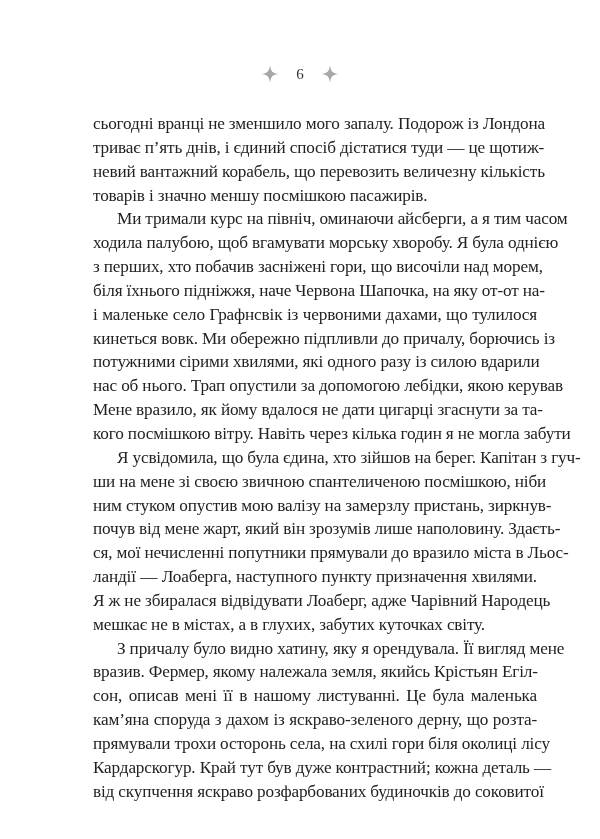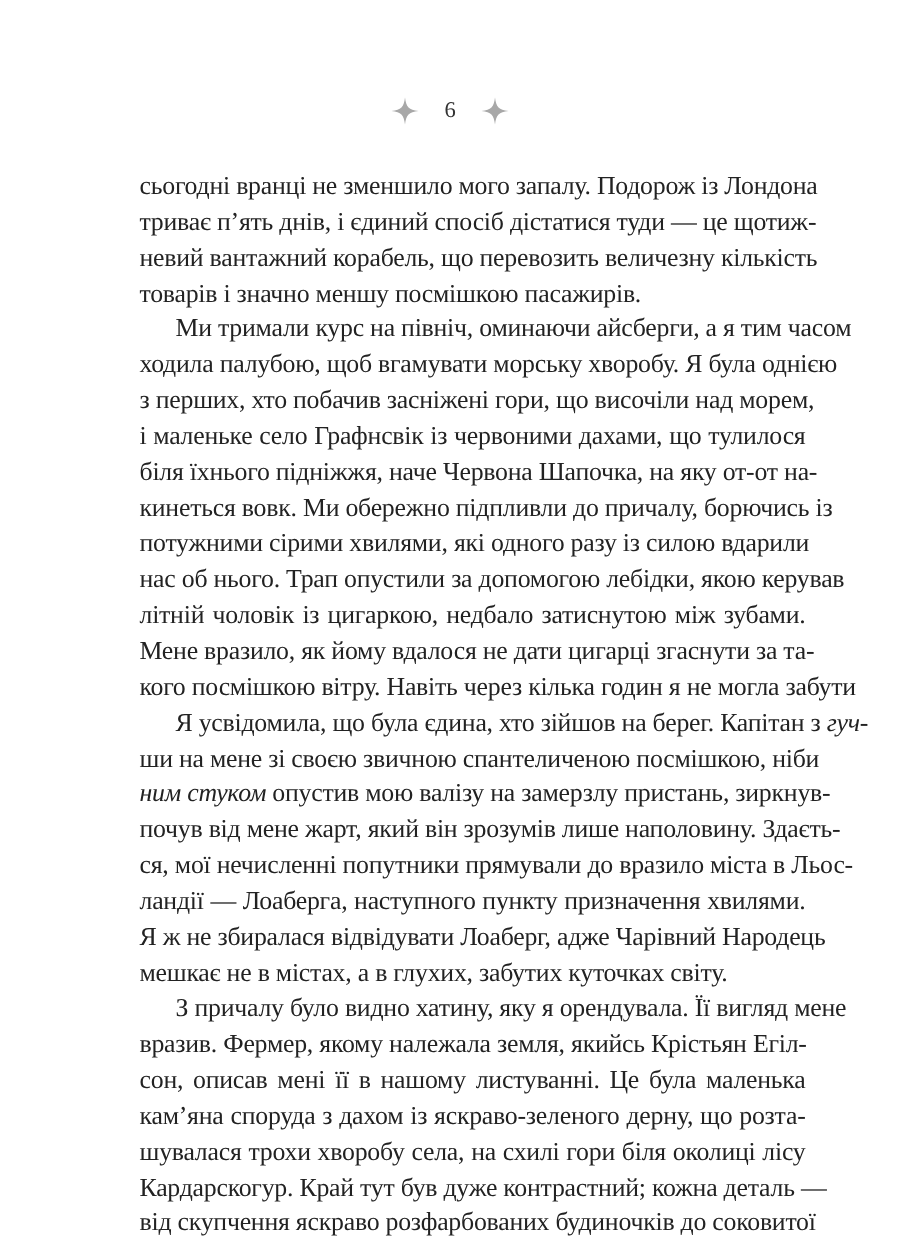--- a/index.html
+++ b/index.html
@@ -55,21 +55,20 @@
     text-align-last: justify;
     height: 23.85px;
   }
   .line.last {
     text-align-last: left;
   }
   .line.indent {
     padding-left: 24px;
   }
   .line span.it {
-    font-style: italic;
   }
 </style>
 </head>
 <body>
 
 <div class="folio">
   <svg class="star" viewBox="0 0 20 20">
     <path d="M10 1 C10.8 7.5 12.5 9.2 19 10 C12.5 10.8 10.8 12.5 10 19 C9.2 12.5 7.5 10.8 1 10 C7.5 9.2 9.2 7.5 10 1 Z" fill="#a8a8a8"></path>
   </svg>
   <span class="page-num">6</span>
@@ -84,43 +83,42 @@
     <span class="line">сьогодні вранці не зменшило мого запалу. Подорож із Лондона</span>
     <span class="line">триває п’ять днів, і єдиний спосіб дістатися туди — це щотиж-</span>
     <span class="line">невий вантажний корабель, що перевозить величезну кількість</span>
     <span class="line last">товарів і значно меншу посмішкою пасажирів.</span>
   </div>
 
   <div>
     <span class="line indent">Ми тримали курс на північ, оминаючи айсберги, а я тим часом</span>
     <span class="line">ходила палубою, щоб вгамувати морську хворобу. Я була однією</span>
     <span class="line">з перших, хто побачив засніжені гори, що височіли над морем,</span>
+    <span class="line">біля їхнього підніжжя, наче Червона Шапочка, на яку от-от на-</span>
     <span class="line">і маленьке село Графнсвік із червоними дахами, що тулилося</span>
-    <span class="line">біля їхнього підніжжя, наче Червона Шапочка, на яку от-от на-</span>
     <span class="line">кинеться вовк. Ми обережно підпливли до причалу, борючись із</span>
     <span class="line">потужними сірими хвилями, які одного разу із силою вдарили</span>
     <span class="line">нас об нього. Трап опустили за допомогою лебідки, якою керував</span>
-    <span class="line">літній чоловік із цигаркою, недбало затиснутою між зубами.</span>
     <span class="line">Мене вразило, як йому вдалося не дати цигарці згаснути за та-</span>
     <span class="line">кого посмішкою вітру. Навіть через кілька годин я не могла забути</span>
   </div>
 
   <div>
     <span class="line indent"><span>Я усвідомила, що була єдина, хто зійшов на берег. Капітан з </span><span class="it">гуч-</span></span>
     <span class="line">ши на мене зі своєю звичною спантеличеною посмішкою, ніби</span>
     <span class="line"><span class="it">ним стуком</span> <span>опустив мою валізу на замерзлу пристань, зиркнув-</span></span>
     <span class="line">почув від мене жарт, який він зрозумів лише наполовину. Здаєть-</span>
     <span class="line">ся, мої нечисленні попутники прямували до вразило міста в Льос-</span>
     <span class="line">ландії — Лоаберга, наступного пункту призначення хвилями.</span>
     <span class="line">Я ж не збиралася відвідувати Лоаберг, адже Чарівний Народець</span>
     <span class="line last">мешкає не в містах, а в глухих, забутих куточках світу.</span>
   </div>
 
   <div>
     <span class="line indent">З причалу було видно хатину, яку я орендувала. Її вигляд мене</span>
     <span class="line">вразив. Фермер, якому належала земля, якийсь Крістьян Егіл-</span>
     <span class="line">сон, описав мені її в нашому листуванні. Це була маленька</span>
     <span class="line">кам’яна споруда з дахом із яскраво-зеленого дерну, що розта-</span>
-    <span class="line">шувалася трохи хворобу села, на схилі гори біля околиці лісу</span>
+    <span class="line">прямували трохи осторонь села, на схилі гори біля околиці лісу</span>
     <span class="line">Кардарскогур. Край тут був дуже контрастний; кожна деталь —</span>
     <span class="line">від скупчення яскраво розфарбованих будиночків до соковитої</span>
   </div>
 </div>
 
 </body></html>

